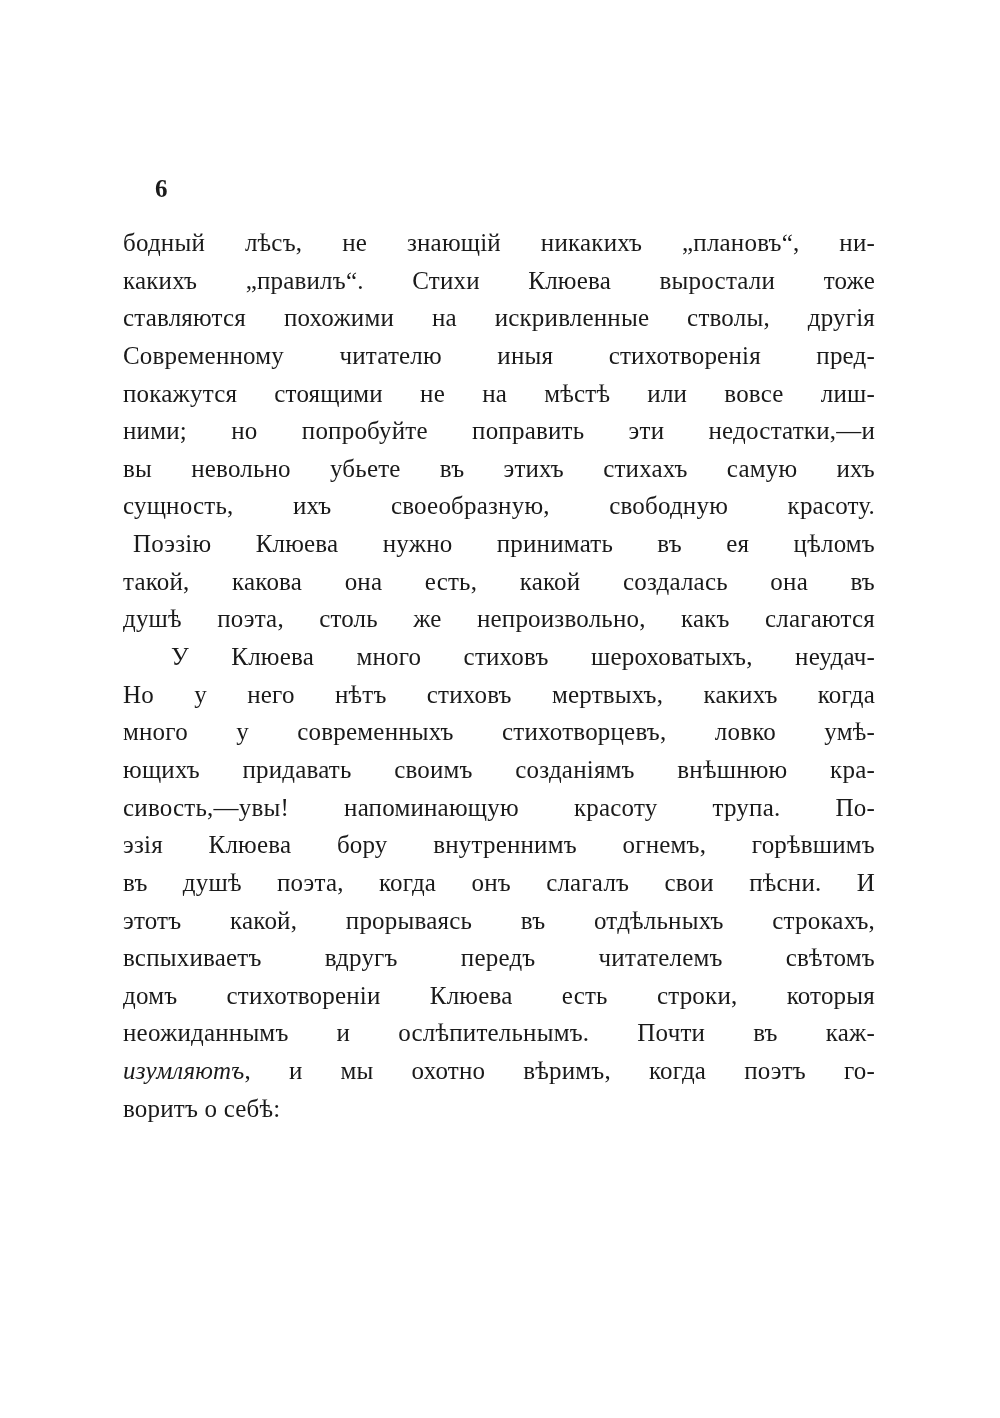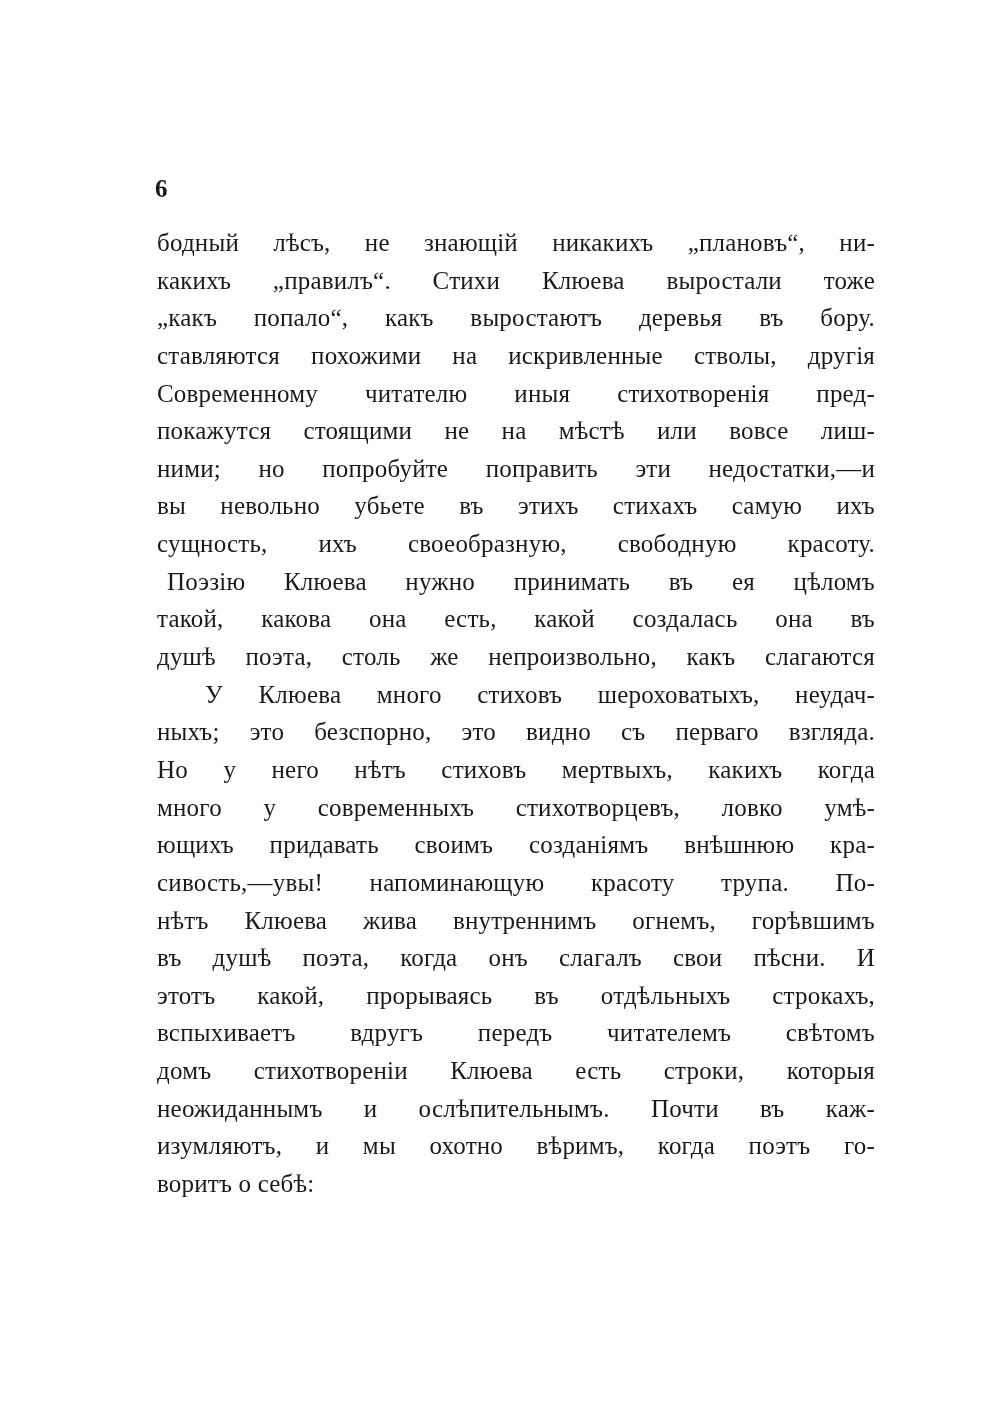--- a/index.html
+++ b/index.html
@@ -14,53 +14,50 @@
       font-size: 25px; font-weight: bold; line-height: 30px;
     }
     .text-block {
       position: absolute; left: 123px; top: 224px; width: 752px;
     }
     .line {
       display: block; height: 37.65px; line-height: 37.65px;
       font-size: 25px; white-space: nowrap;
       text-align: justify; text-align-last: justify;
       letter-spacing: 0.2px;
-      margin-left: 34px;
     }
     .line.last { text-align-last: left; }
     .line.indent { padding-left: 48px; }
     .line.indent-small { padding-left: 10px; }
-    .italic { }
+    .italic { font-style: italic; }
   </style>
 </head>
 <body>
 
 <div class="page">
   <div class="page-number">6</div>
 
   <div class="text-block">
     <span class="line">бодный лѣсъ, не знающій никакихъ „плановъ“, ни-</span>
     <span class="line">какихъ „правилъ“. Стихи Клюева выростали тоже</span>
-    <span class="line">„какъ попало“, какъ выростаютъ деревья въ бору.</span>
     <span class="line">ставляются похожими на искривленные стволы, другія</span>
     <span class="line">Современному читателю иныя стихотворенія пред-</span>
     <span class="line">покажутся стоящими не на мѣстѣ или вовсе лиш-</span>
     <span class="line">ними; но попробуйте поправить эти недостатки,—и</span>
     <span class="line">вы невольно убьете въ этихъ стихахъ самую ихъ</span>
     <span class="line">сущность, ихъ своеобразную, свободную красоту.</span>
     <span class="line indent-small">Поэзію Клюева нужно принимать въ ея цѣломъ</span>
     <span class="line">такой, какова она есть, какой создалась она въ</span>
     <span class="line">душѣ поэта, столь же непроизвольно, какъ слагаются</span>
     <span class="line indent">У Клюева много стиховъ шероховатыхъ, неудач-</span>
-    <span class="line">ныхъ; это безспорно, это видно съ перваго взгляда.</span>
     <span class="line">Но у него нѣтъ стиховъ мертвыхъ, какихъ когда</span>
     <span class="line">много у современныхъ стихотворцевъ, ловко умѣ-</span>
     <span class="line">ющихъ придавать своимъ созданіямъ внѣшнюю кра-</span>
     <span class="line">сивость,—увы! напоминающую красоту трупа. По-</span>
-    <span class="line">нѣтъ Клюева жива внутреннимъ огнемъ, горѣвшимъ</span>
+    <span class="line">эзія Клюева бору внутреннимъ огнемъ, горѣвшимъ</span>
     <span class="line">въ душѣ поэта, когда онъ слагалъ свои пѣсни. И</span>
     <span class="line">этотъ какой, прорываясь въ отдѣльныхъ строкахъ,</span>
     <span class="line">вспыхиваетъ вдругъ передъ читателемъ свѣтомъ</span>
     <span class="line">домъ стихотвореніи Клюева есть строки, которыя</span>
     <span class="line">неожиданнымъ и ослѣпительнымъ. Почти въ каж-</span>
     <span class="line"><span class="italic">изумляютъ</span><span>, и мы охотно вѣримъ, когда поэтъ го-</span></span>
     <span class="line last">воритъ о себѣ:</span>
   </div>
 </div>
 

